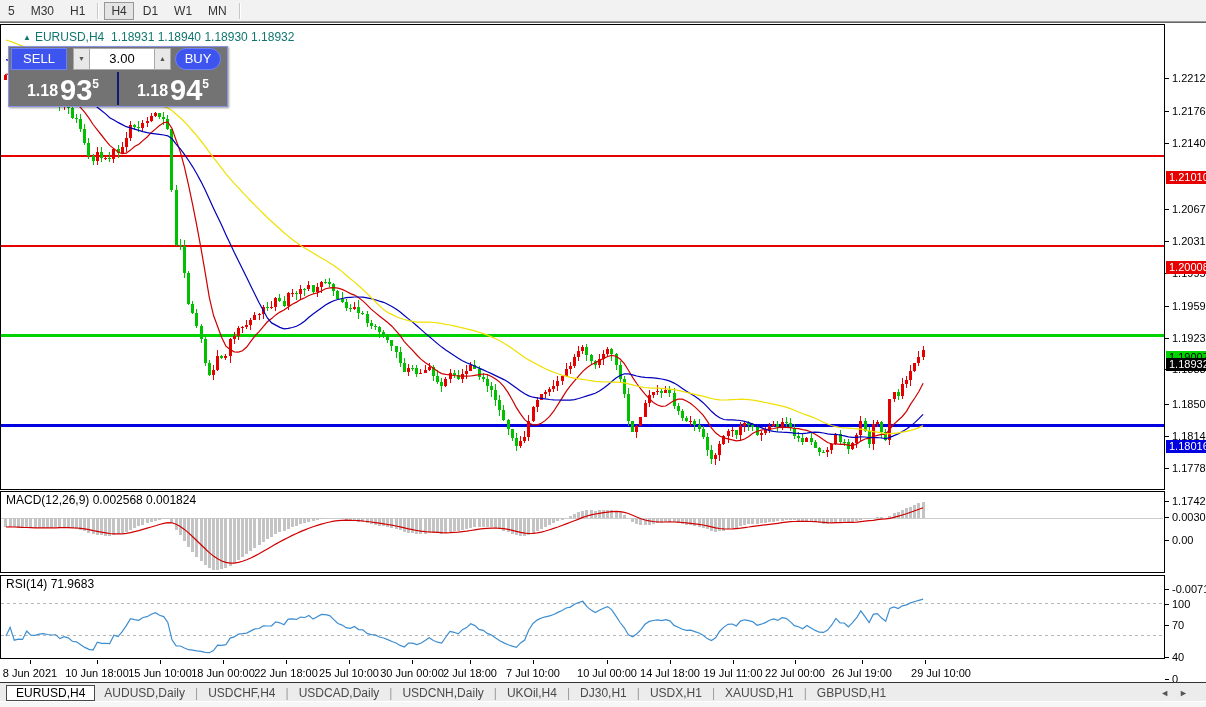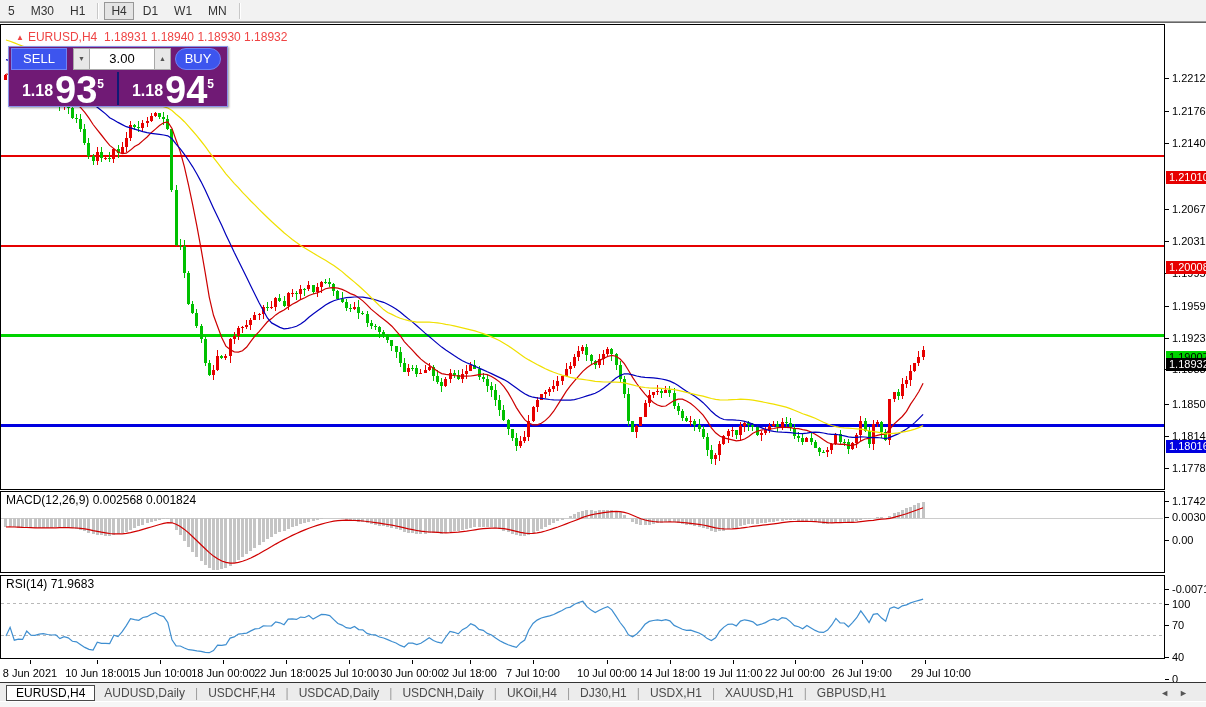--- a/index.html
+++ b/index.html
@@ -7,40 +7,40 @@
   #app{position:relative;width:1206px;height:707px;background:#fff;}
   
   #toolbar{position:absolute;left:0;top:0;width:1206px;height:21px;background:#f2f2f2;
     border-bottom:1px solid #9b9b9b;display:flex;align-items:center;font-size:12px;color:#333;}
   .tf-btn{padding:2px 7px;margin:0 1px;cursor:default;color:#333;}
   .tf-btn.active{background:#e4e4e4;border:1px solid #979797;padding:1px 6px;}
   .tb-sep{width:1px;height:16px;background:#c8c8c8;margin:0 4px;border-right:1px solid #fff;}
   
   #chartArea{position:absolute;left:0;top:22px;width:1206px;height:660px;background:#fff;border-top:1px solid #666;}
   #plot{position:absolute;left:0;top:1px;}
-  #chartTitle{position:absolute;left:16px;top:7px;font-size:12px;color:#ef4444;}
+  #chartTitle{position:absolute;left:23px;top:7px;font-size:12px;color:#0f766e;}
   #chartTitle .tri{font-size:8px;vertical-align:1px;margin-right:4px;}
   
-  #tradePanel{position:absolute;left:8px;top:23px;width:218px;height:59px;background:#701a75;
+  #tradePanel{position:absolute;left:8px;top:23px;width:218px;height:59px;background:#737373;
     border:1px solid #8a93e8;box-shadow:1px 1px 2px rgba(0,0,0,.4);}
   #tpTop{position:absolute;left:0;top:0;width:218px;height:24px;display:flex;align-items:center;}
   .tp-btn{background:#3d55ee;color:#fff;font-size:13px;text-align:center;line-height:20px;height:20px;
     border:1px solid #6f82f4;cursor:default;}
   #sellBtn{width:54px;margin-left:2px;}
   #buyBtn{width:44px;margin-left:4px;border-radius:11px;}
   .spin-btn{width:15px;height:20px;background:#e8e8e8;border:1px solid #a8a8a8;color:#555;
     font-size:7px;line-height:20px;text-align:center;}
   #volBox{width:64px;height:20px;background:#fff;border-top:1px solid #a8a8a8;border-bottom:1px solid #a8a8a8;
     color:#000;font-size:13px;line-height:20px;text-align:center;}
   #spinWrap{display:flex;margin-left:6px;}
   #tpBottom{position:absolute;left:0;top:25px;width:218px;height:33px;display:flex;}
   .price-cell{flex:1;color:#fff;display:flex;align-items:flex-end;justify-content:center;padding-bottom:2px;}
   .price-cell.left{border-right:2px solid #101a74;}
   .p-small{font-size:16px;font-weight:bold;margin-right:2px;margin-bottom:3px;}
-  .p-big{font-size:38px;font-weight:bold;line-height:26px;}
+  .p-big{font-size:29px;font-weight:bold;line-height:26px;}
   .p-sup{font-size:12px;font-weight:bold;margin-bottom:12px;}
   
   #axis{position:absolute;left:1165px;top:0;width:41px;height:660px;background:#fff;font-size:11px;color:#000;}
   .ax-tick{position:absolute;left:0;width:4px;height:1px;background:#000;}
   .ax-lbl{position:absolute;left:7px;white-space:nowrap;}
   .ax-badge{position:absolute;left:1px;height:13px;line-height:13px;padding:0 3px;font-size:11px;white-space:nowrap;}
   
   #dateAxis{position:absolute;left:0;top:637px;width:1165px;height:22px;font-size:11px;color:#000;}
   .dt-tick{position:absolute;top:0;width:1px;height:4px;background:#000;}
   .dt-lbl{position:absolute;top:7px;transform:translateX(-50%);white-space:nowrap;}

